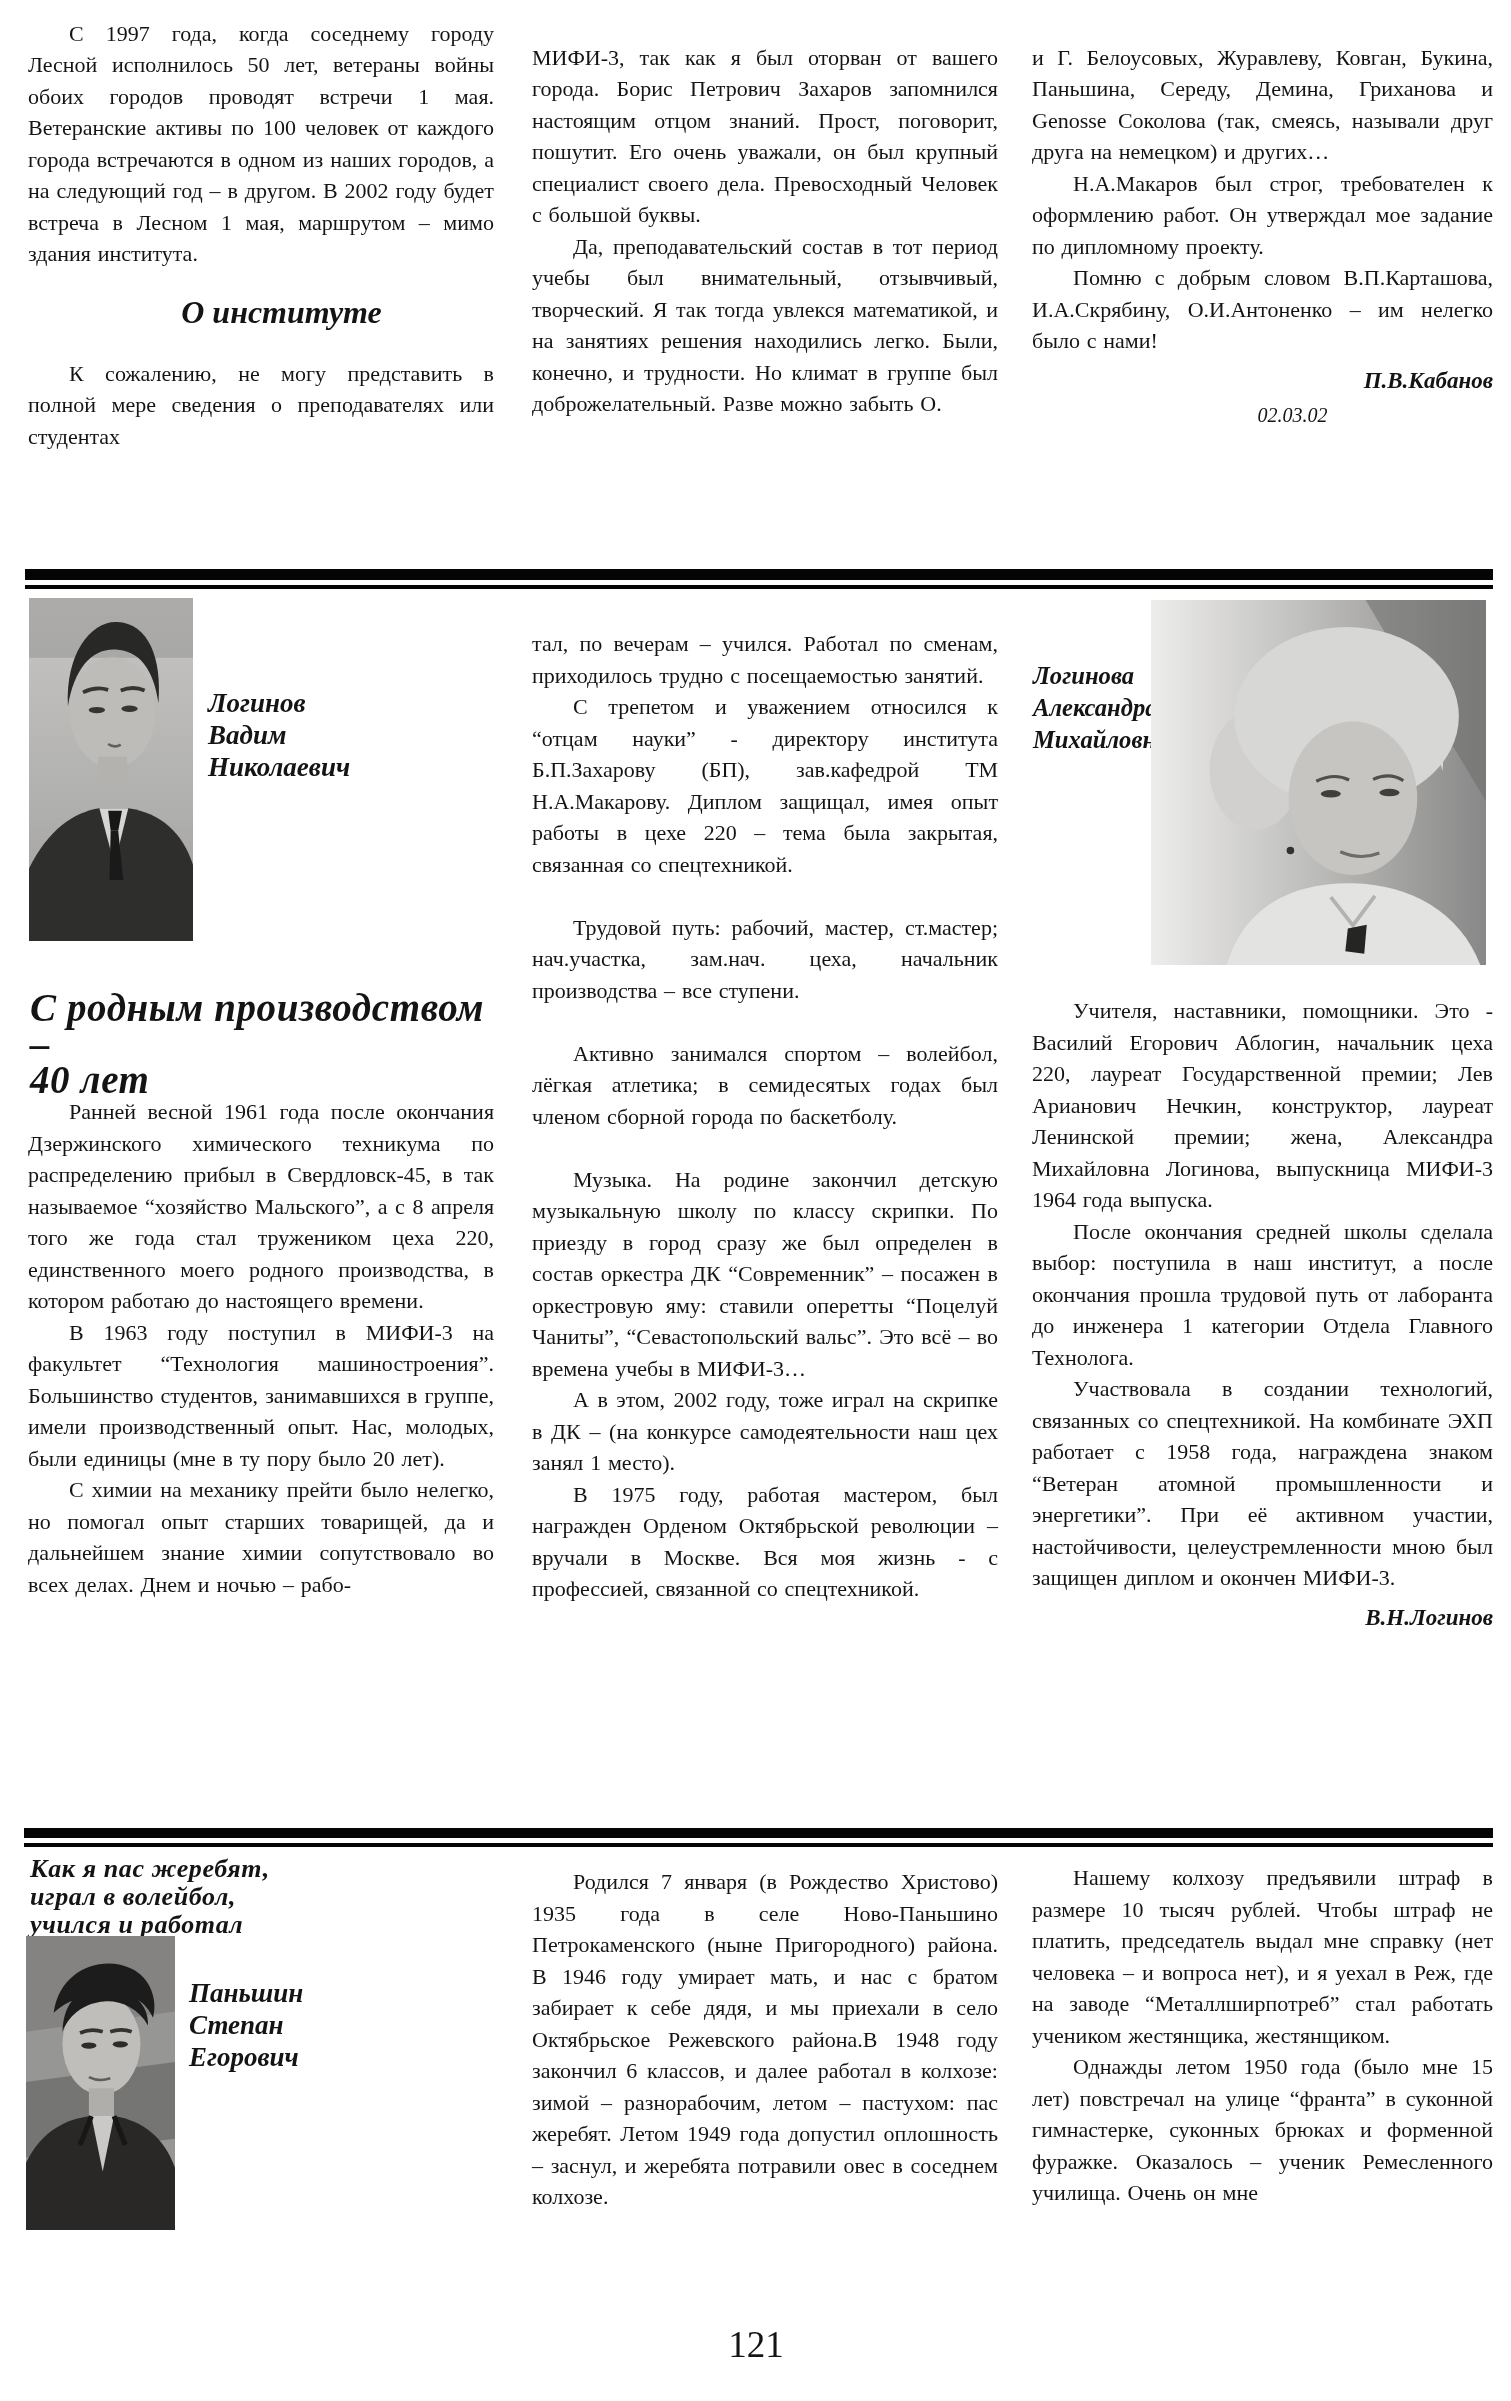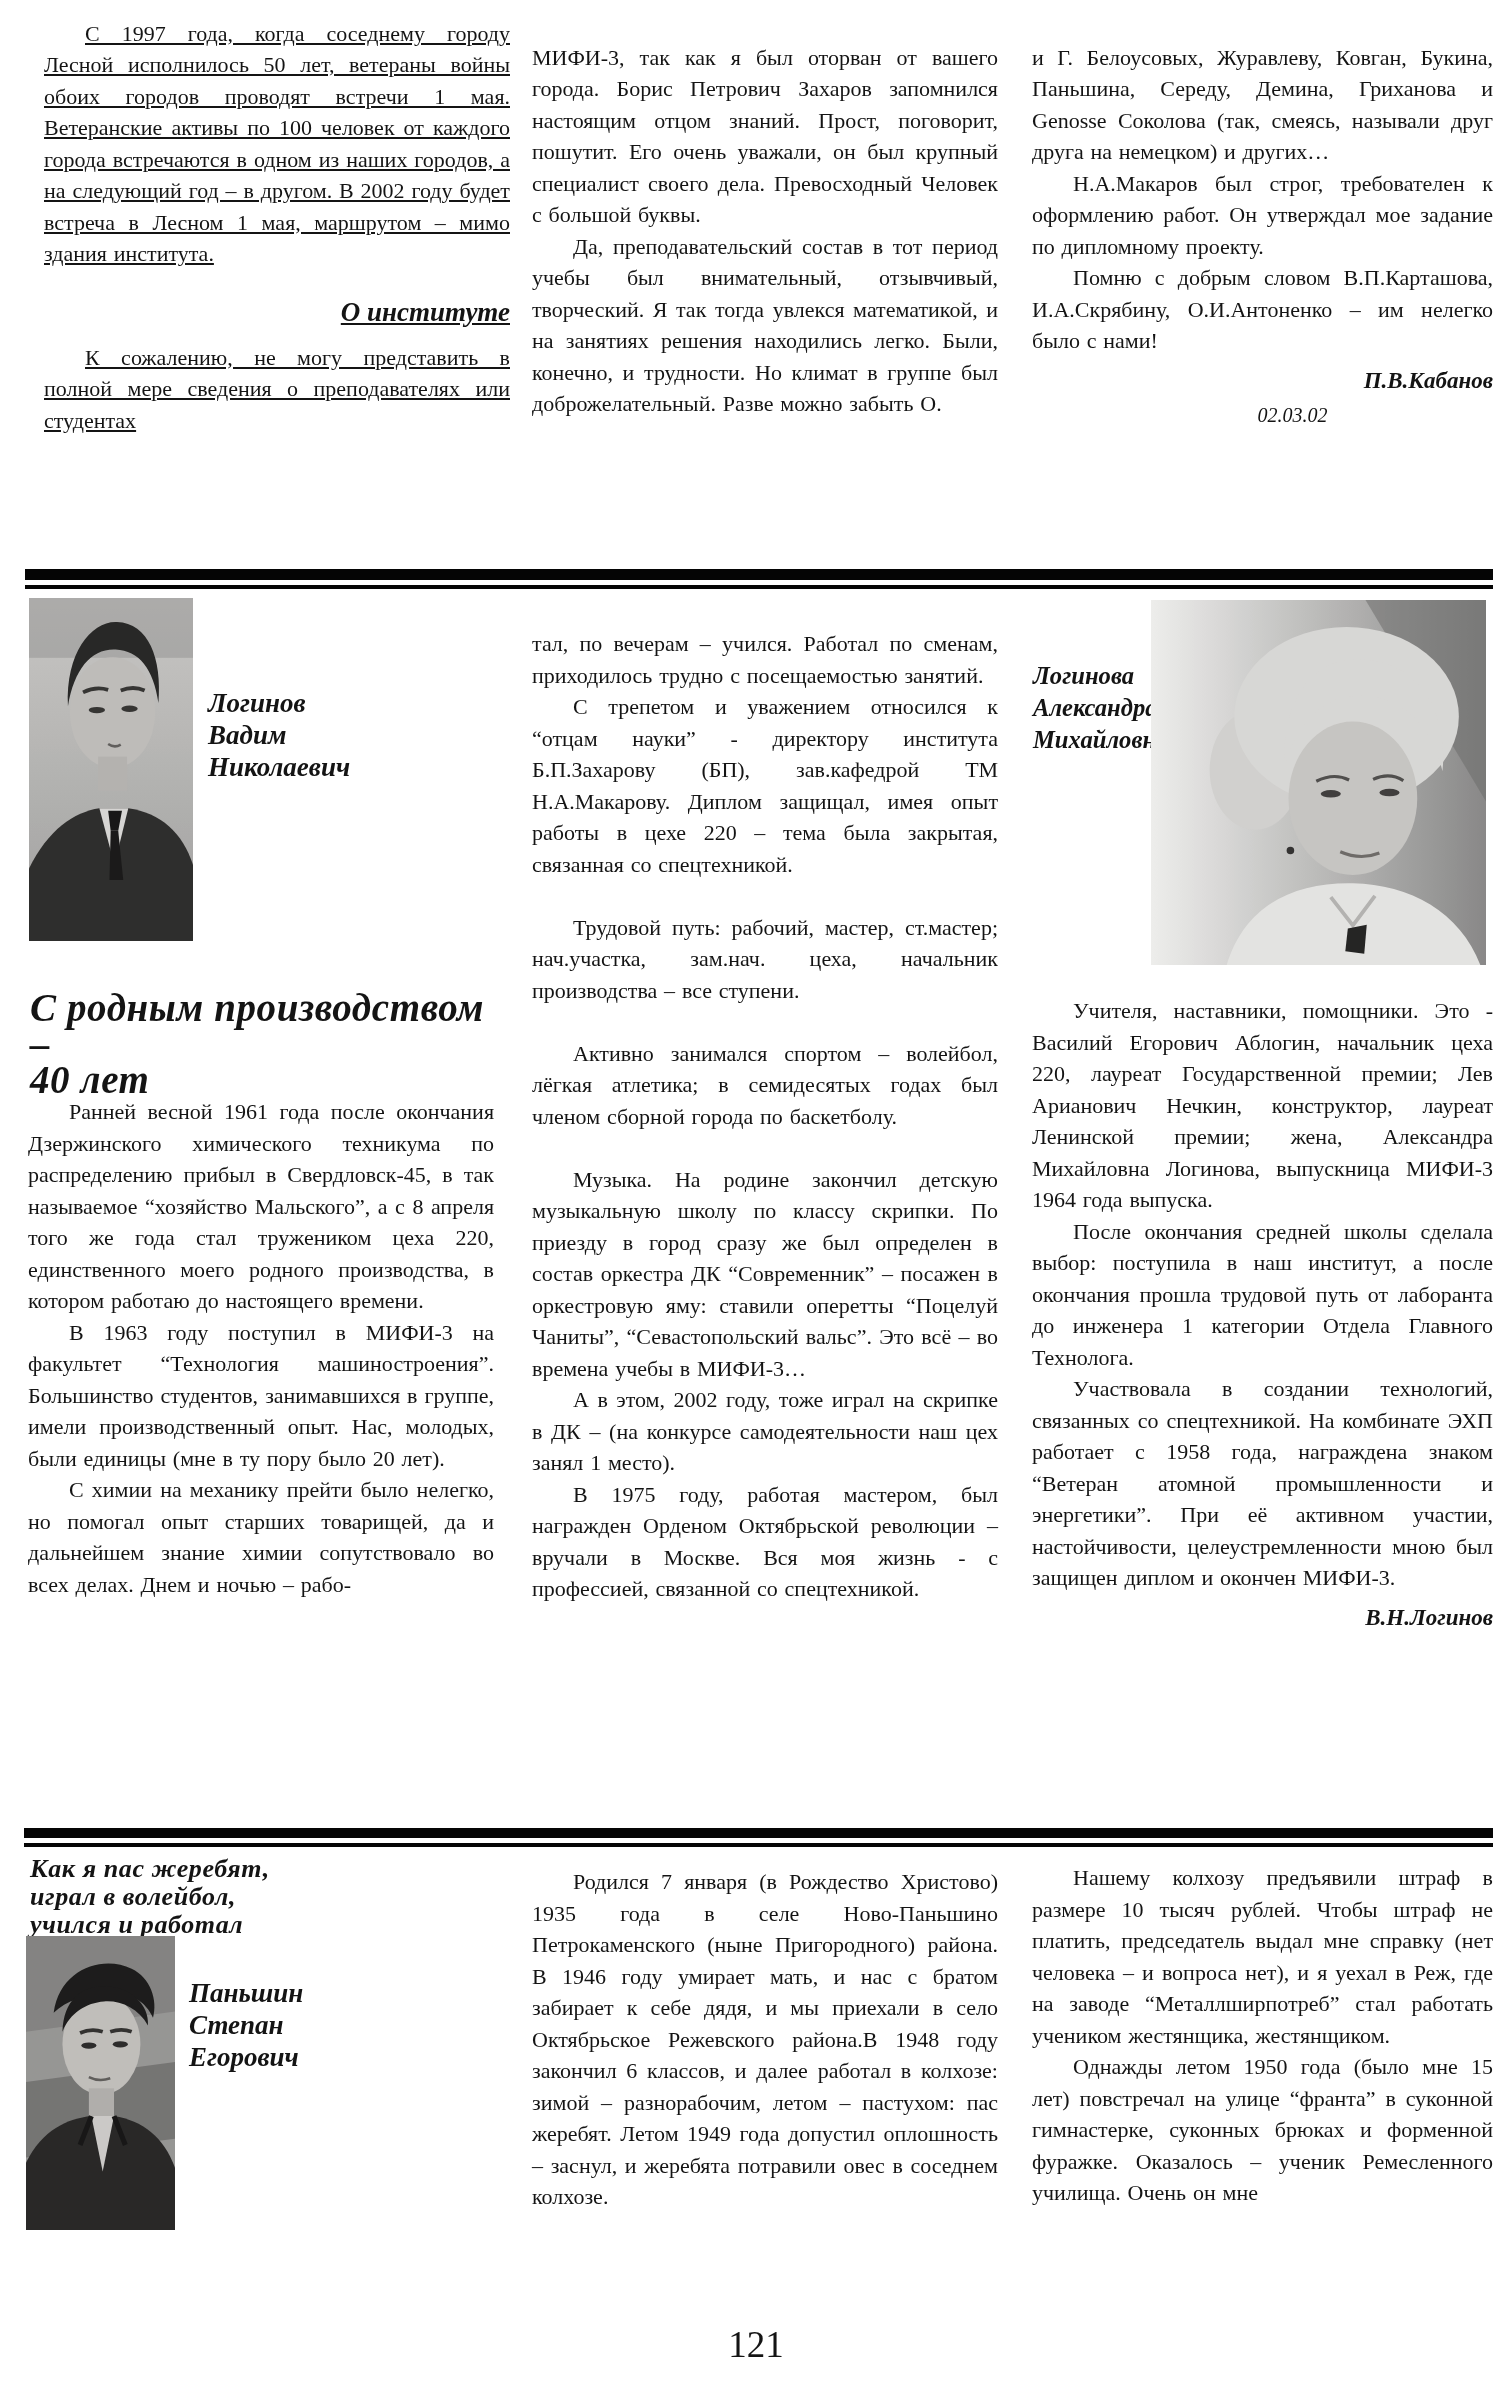--- a/index.html
+++ b/index.html
@@ -9,22 +9,22 @@
     overflow:hidden;
   }
   .abs{position:absolute;}
   .body p{
     margin:0;font-size:22px;line-height:31.5px;text-align:justify;
     text-indent:41px;word-spacing:1.3px;
   }
   .body p.noind{text-indent:0;margin-top:24px;}
   .body p.gap{margin-top:31.5px;}
   .subhead{
-    margin:28px 0 16px 0;font-size:27px;line-height:28px;
-    font-weight:bold;font-style:italic;text-indent:41px;text-align:right;
+    margin:28px 0 32px 0;font-size:32px;line-height:28px;
+    font-weight:bold;font-style:italic;text-indent:41px;text-align:center;
   }
   .display-heading{
     font-weight:bold;font-style:italic;font-size:39px;line-height:36px;
     letter-spacing:0.6px;
   }
   .display-heading.tight{font-size:26px;line-height:28px;}
   .caption{font-weight:bold;font-style:italic;}
   .caption span{display:block;}
   .caption.c-large{font-size:27px;line-height:32px;}
   .caption.c-right{font-size:24.6px;line-height:32px;}
@@ -42,21 +42,21 @@
   .pageno{
     position:absolute;left:0;top:2325px;width:100%;text-align:center;
     font-size:37px;line-height:40px;
   }
 </style>
 </head>
 <body>
 
 <div class="page">
 
-  <section class="abs body" style="left:44px;top:17.6px;width:466px;text-decoration:underline;">
+  <section class="abs body" style="left:28px;top:17.6px;width:466px;">
     <p>С 1997 года, когда соседнему городу Лесной исполнилось 50 лет, ветераны войны обоих городов проводят встречи 1 мая. Ветеранские активы по 100 человек от каждого города встречаются в одном из наших городов, а на следующий год – в другом. В 2002 году будет встреча в Лесном 1 мая, маршрутом – мимо здания института.</p>
     <h3 class="subhead">О институте</h3>
     <p>К сожалению, не могу представить в полной мере сведения о преподавателях или студентах</p>
   </section>
 
   <section class="abs body" style="left:532px;top:17.6px;width:466px;">
     <p class="noind">МИФИ-3, так как я был оторван от вашего города. Борис Петрович Захаров запомнился настоящим отцом знаний. Прост, поговорит, пошутит. Его очень уважали, он был крупный специалист своего дела. Превосходный Человек с большой буквы.</p>
     <p>Да, преподавательский состав в тот период учебы был внимательный, отзывчивый, творческий. Я так тогда увлекся математикой, и на занятиях решения находились легко. Были, конечно, и трудности. Но климат в группе был доброжелательный. Разве можно забыть О.</p>
   </section>
 

